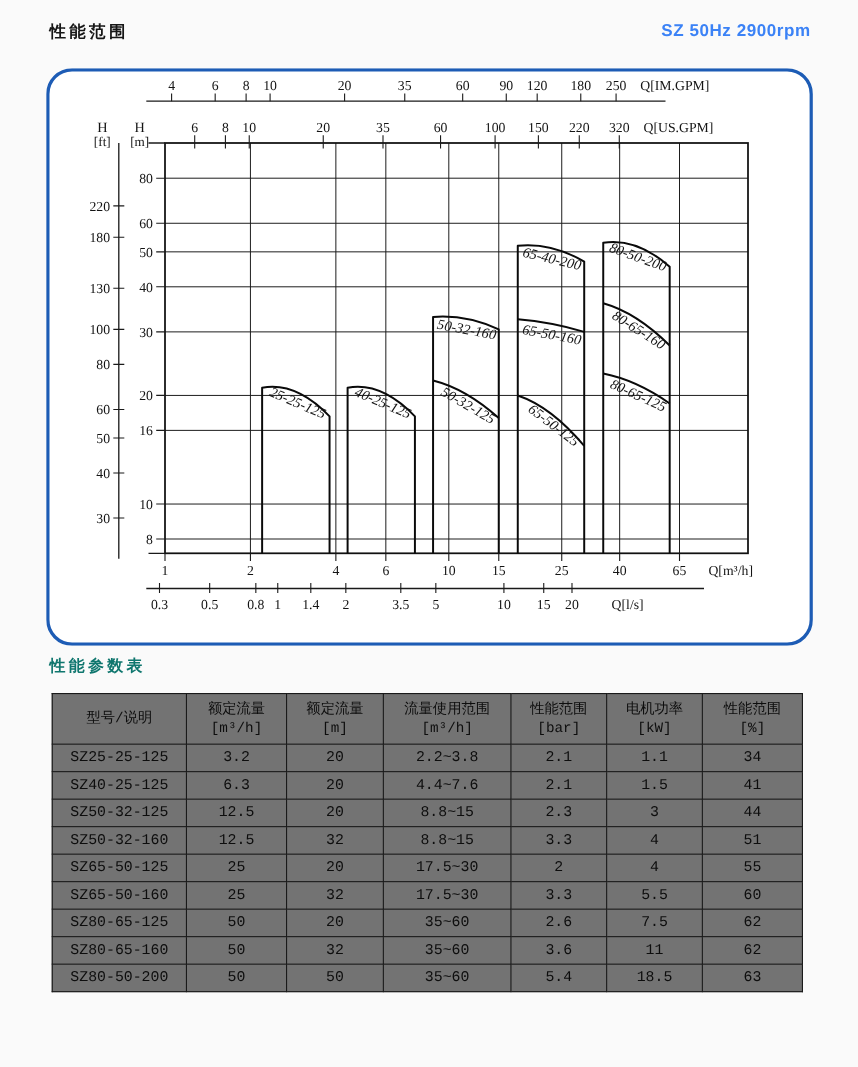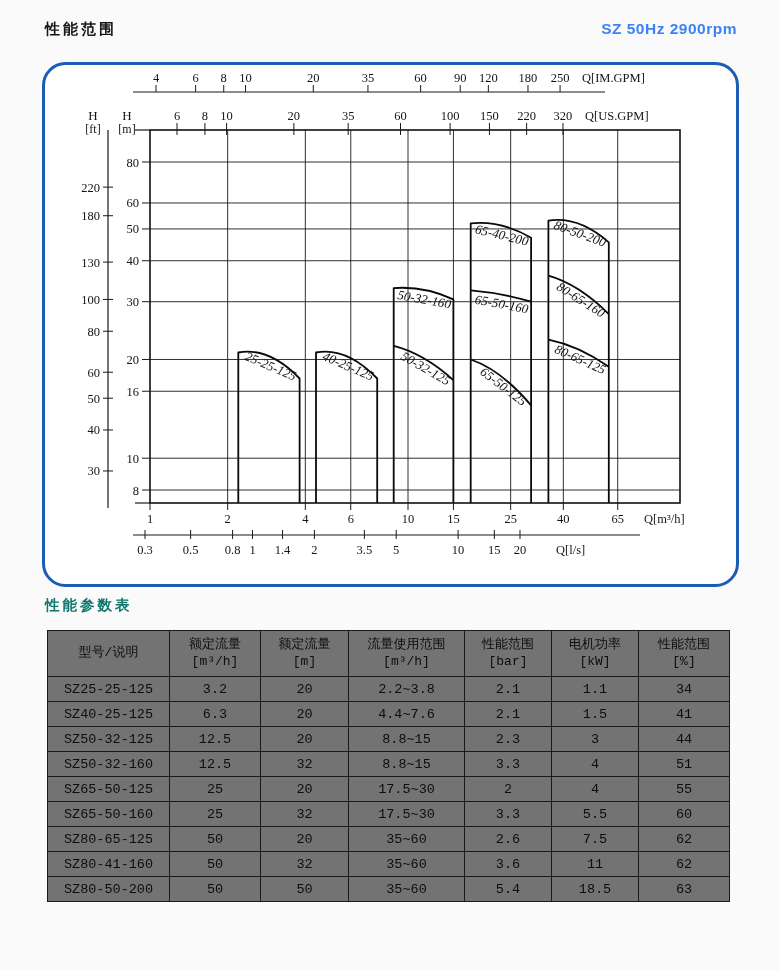--- a/index.html
+++ b/index.html
@@ -361,21 +361,21 @@
       <tr>
         <td>SZ80-65-125</td>
         <td>50</td>
         <td>20</td>
         <td>35~60</td>
         <td>2.6</td>
         <td>7.5</td>
         <td>62</td>
       </tr>
       <tr>
-        <td>SZ80-41-160</td>
+        <td>SZ80-65-160</td>
         <td>50</td>
         <td>32</td>
         <td>35~60</td>
         <td>3.6</td>
         <td>11</td>
         <td>62</td>
       </tr>
       <tr>
         <td>SZ80-50-200</td>
         <td>50</td>

